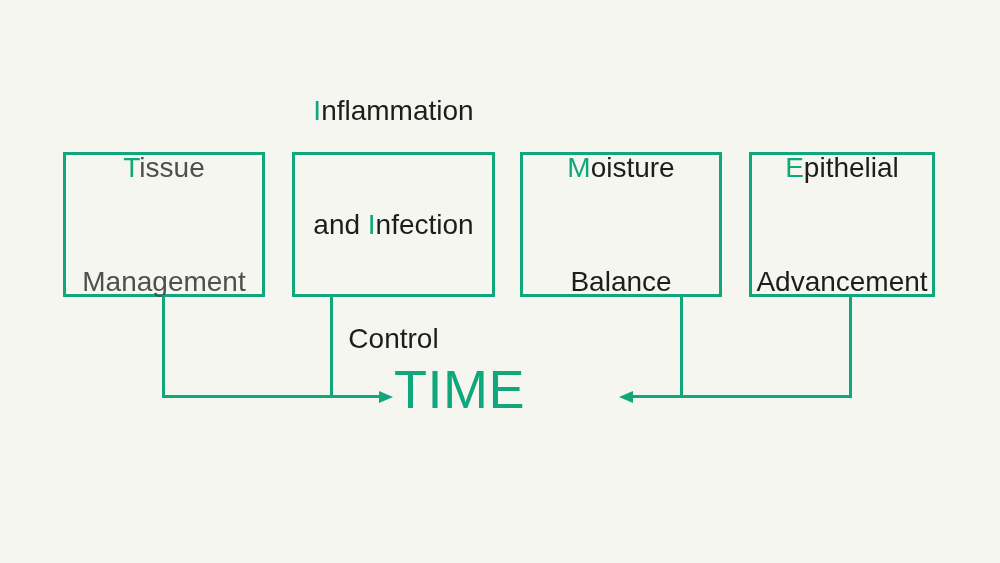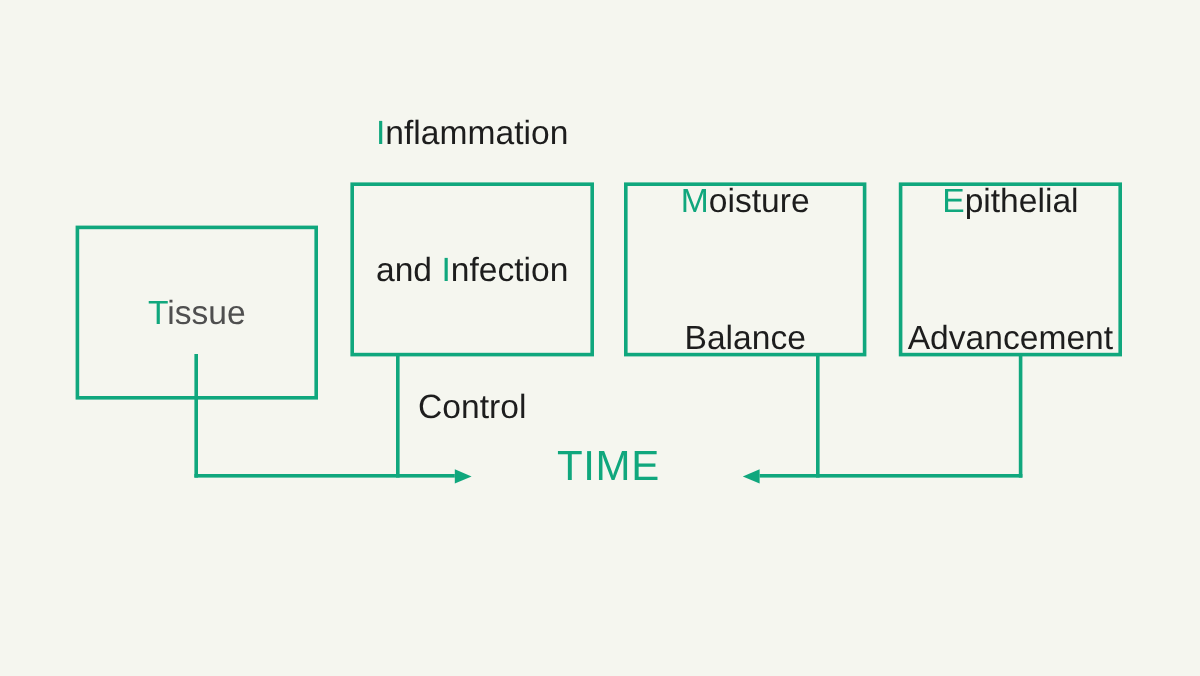--- a/index.html
+++ b/index.html
@@ -56,35 +56,36 @@
     border-top: 6px solid transparent;
     border-bottom: 6px solid transparent;
   }
   .arrowhead--right { border-left: 14px solid var(--color-accent); }
   .arrowhead--left  { border-right: 14px solid var(--color-accent); }
   .time-label {
     position: absolute;
     left: 394px;
     top: 366px;
     width: 226px;
-    text-align: center;
-    font-size: 35px;
+    text-align: left;
+    font-size: 54px;
     line-height: 46px;
     color: var(--color-accent);
     letter-spacing: 0.5px;
   }
 </style>
 </head>
 <body>
 
 <div class="canvas">
 
-  <div class="box box--gray" style="left:63px; top:152px; width:202px; height:145px;margin-top:36px;">
+  <div class="box box--gray" style="left:63px; top:152px; width:202px; height:145px;">
     <div class="box-text">
       <div><span class="accent">T</span><span>issue</span></div>
+      <div><span>Management</span></div>
     </div>
   </div>
 
   <div class="box" style="left:520px; top:152px; width:202px; height:145px;">
     <div class="box-text">
       <div><span class="accent">M</span><span>oisture</span></div>
       <div><span>Balance</span></div>
     </div>
   </div>
 

